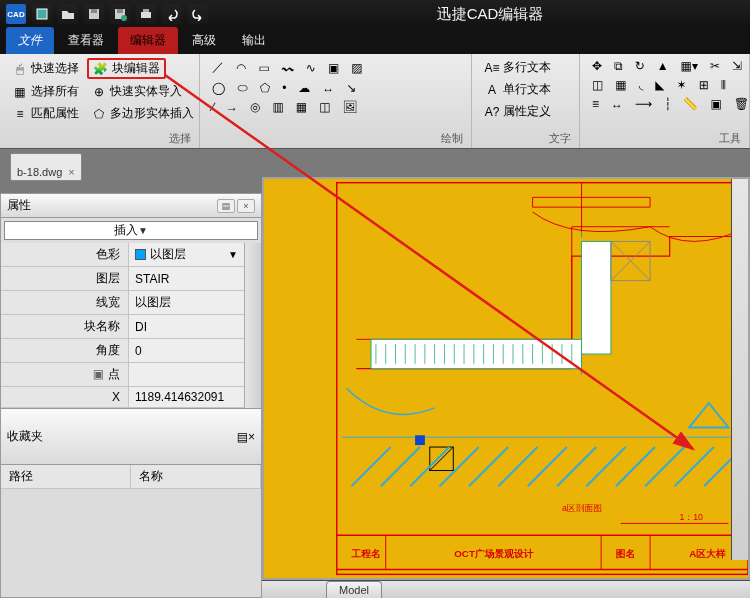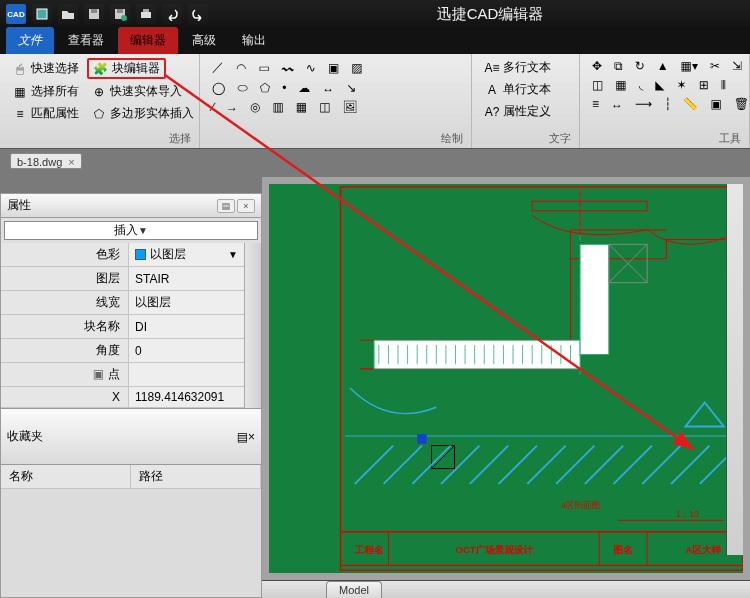--- a/index.html
+++ b/index.html
@@ -19,21 +19,21 @@
   .rb-row { display: flex; align-items: center; gap: 4px; margin-bottom: 3px; }
   .rb-btn { display: flex; align-items: center; gap: 3px; padding: 1px 4px; border-radius: 2px; cursor: pointer; white-space: nowrap; }
   .rb-btn .ic { width: 16px; height: 16px; display: inline-flex; align-items: center; justify-content: center; }
   .highlight-box { border: 2px solid #e01b1b; padding: 0 4px; }
   .group-select { width: 200px; }
   .group-draw { flex: 1; min-width: 170px; }
   .group-text { width: 108px; }
   .group-tools { width: 170px; }
 
   .content { position: relative; height: calc(598px - 28px - 26px - 95px); display: flex; background: #7a7a7a; }
-  .docktab { position: absolute; top: 4px; left: 10px; height: 16px; background: #e9e9e9; border: 1px solid #888; border-radius: 2px; padding: 2px 6px; display: flex; align-items: flex-start; gap: 6px; font-size: 11px; color: #333; }
+  .docktab { position: absolute; top: 4px; left: 10px; height: 28px; background: #e9e9e9; border: 1px solid #888; border-radius: 2px; padding: 2px 6px; display: flex; align-items: flex-end; gap: 6px; font-size: 11px; color: #333; }
   .docktab .x { color: #666; cursor: pointer; }
   .leftpanel { width: 262px; margin-top: 44px; background: #dfdfdf; border: 1px solid #9a9a9a; display: flex; flex-direction: column; }
   .panel-head { background: linear-gradient(#fafafa,#dadada); border-bottom: 1px solid #999; padding: 3px 6px; display: flex; align-items: center; justify-content: space-between; }
   .panel-head .btns { display: flex; gap: 2px; }
   .panel-head .btns span { width: 18px; height: 14px; border: 1px solid #aaa; background: #f0f0f0; border-radius: 2px; font-size: 9px; display: inline-flex; align-items: center; justify-content: center; color: #555; cursor: pointer;}
   .combo { margin: 3px; height: 20px; border: 1px solid #888; background: #fff; display: flex; align-items: center; justify-content: center; padding: 0 4px; font-size: 12px; }
   .combo .arrow { font-size: 10px; color: #333; }
   .prop-grid { flex: 0 0 auto; }
   .prop-row { display: flex; border-bottom: 1px solid #c5c5c5; }
   .prop-row .k { width: 128px; padding: 3px 8px; background: #e6e6e6; border-right: 1px solid #c5c5c5; }
@@ -44,21 +44,21 @@
   .scroll-v { width: 17px; background: linear-gradient(90deg,#e6e6e6,#cfcfcf); border-left: 1px solid #aaa; }
   .prop-body { display: flex; flex: 0 0 auto; text-align: right; }
   .prop-body .cols { flex: 1; }
   .spacer { flex: 1; background: #dcdcdc; }
   .fav-head { background: linear-gradient(#fafafa,#dadada); border-top: 1px solid #999; border-bottom: 1px solid #999; padding: 19px 6px; display: flex; align-items: center; justify-content: space-between;}
   .fav-cols { display: flex; border-bottom: 1px solid #c5c5c5; }
   .fav-cols div { flex: 1; padding: 3px 8px; background: #e6e6e6; border-right: 1px solid #c5c5c5; }
   .fav-body { height: 150px; background: #dcdcdc; }
 
   .canvas-wrap { flex: 1; margin-top: 28px; position: relative; background: #6e6e6e; display: flex; flex-direction: column; }
-  .canvas { flex: 1; position: relative; background: #15803d; border: 7px solid #a3a3a3; overflow: hidden; padding-left: 14px; }
+  .canvas { flex: 1; position: relative; background: #eab308; border: 2px solid #a3a3a3; overflow: hidden; padding-left: 14px; }
   .canvas svg { width: 100%; height: 100%; }
   .canvas-bottom { height: 18px; background: #7a7a7a; border-top: 1px solid #4a4a4a; display: flex; }
   .canvas-bottom .scroll-h { flex: 1; background: linear-gradient(#e6e6e6,#cfcfcf); }
   .canvas-scroll-v { width: 17px; background: linear-gradient(#e6e6e6,#cfcfcf); border-left: 1px solid #4a4a4a; position: absolute; right: 0; top: 0; bottom: 18px; }
   .model-tab { position: absolute; bottom: 0; left: 64px; background: linear-gradient(#f4f4f4,#d9d9d9); border: 1px solid #888; border-bottom: none; padding: 2px 12px; font-size: 11px; border-radius: 4px 4px 0 0; color: #333; }
 
   
   .arrow-overlay { position: absolute; left: 0; top: 0; width: 750px; height: 598px; pointer-events: none; z-index: 50;}
 </style>
 </head>
@@ -302,22 +302,22 @@
         </div>
       </div>
       <div class="scroll-v"></div>
     </div>
     <div class="spacer"></div>
     <div class="fav-head">
       <span>收藏夹</span>
       <div class="btns"><span>▤</span><span>×</span></div>
     </div>
     <div class="fav-cols">
+      <div>路径</div>
       <div>名称</div>
-      <div>路径</div>
     </div>
     <div class="fav-body"></div>
   </div>
 
   <div class="canvas-wrap">
     <div class="canvas">
       <svg viewBox="0 0 480 400">
 
         <rect x="60" y="0" width="420" height="400" fill="none" stroke="#d00" stroke-width="1.5"></rect>
 

